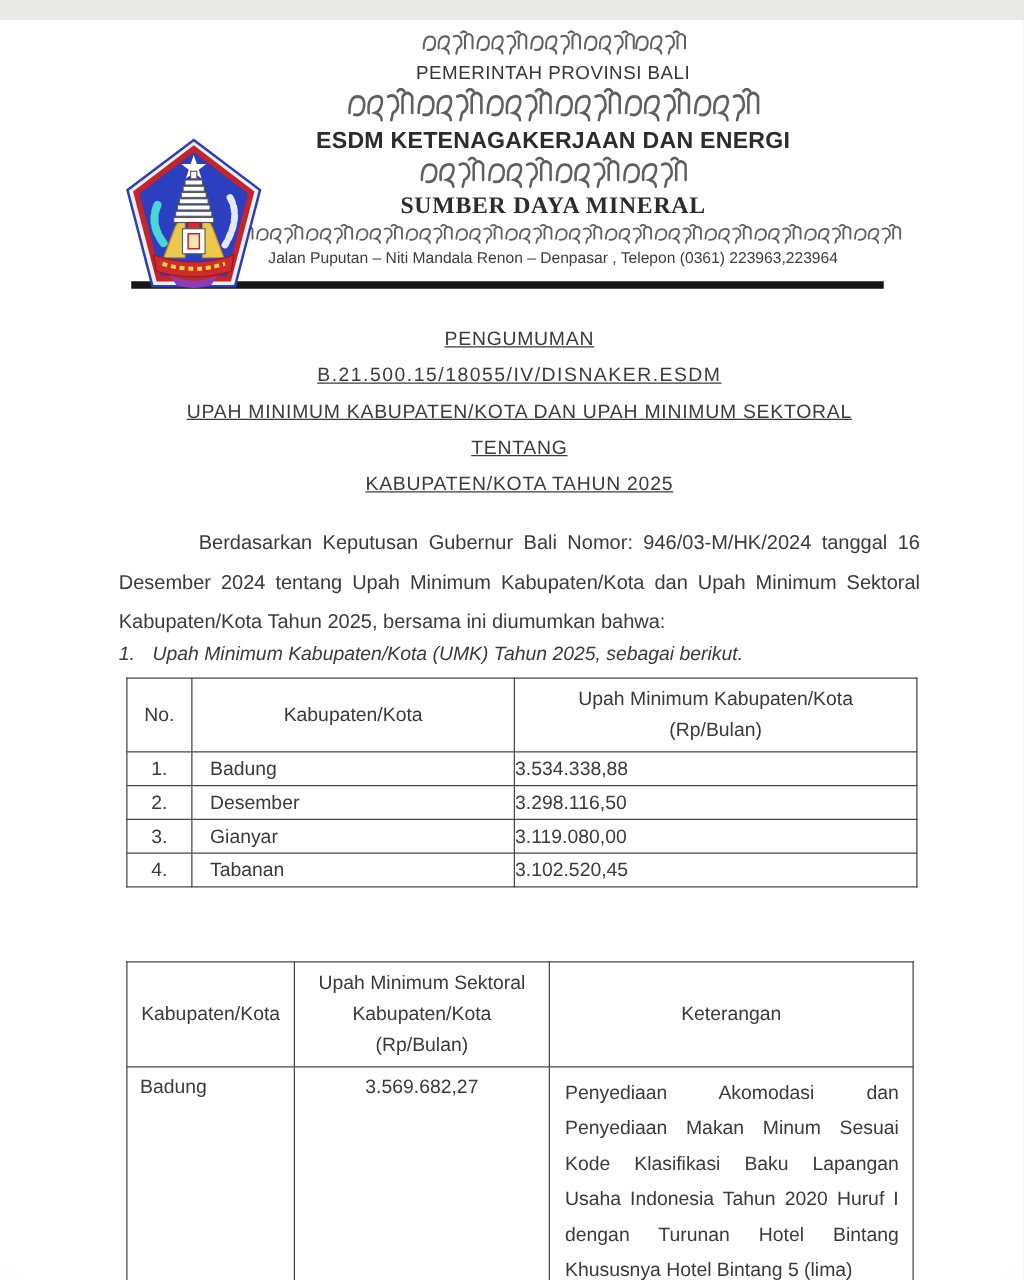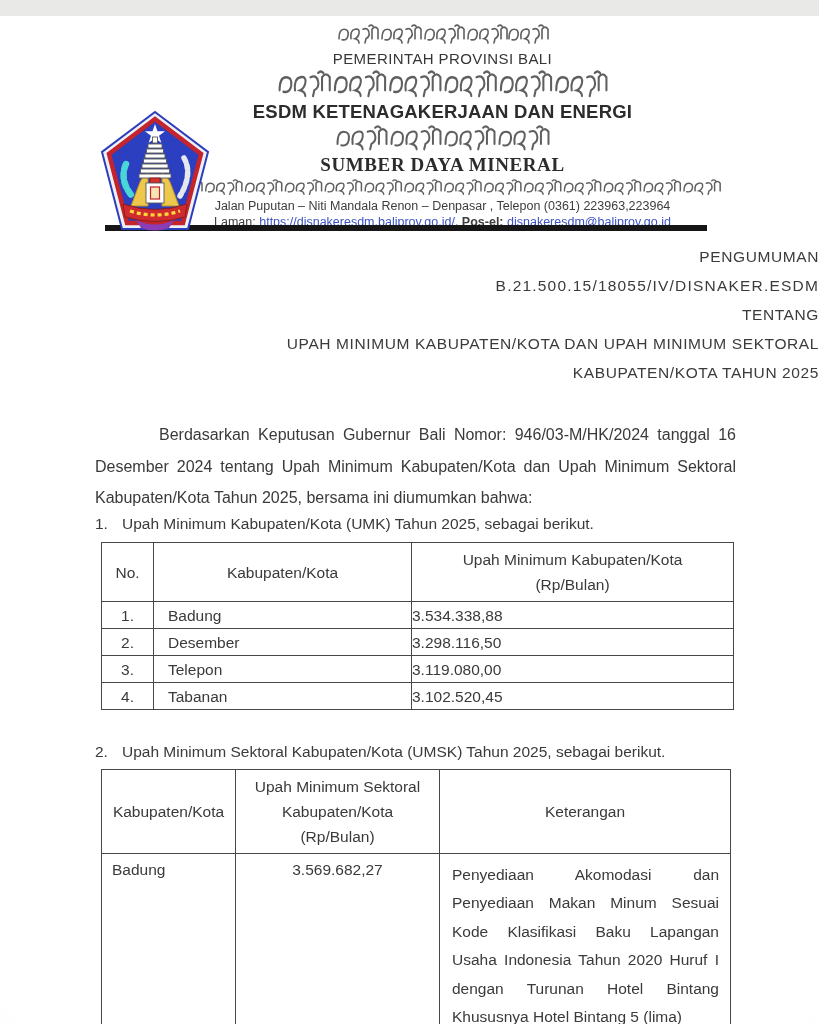--- a/index.html
+++ b/index.html
@@ -23,26 +23,26 @@
   .sub-agency-name { font-size:19px; font-weight:700; letter-spacing:.6px; margin-top:2px; color:#2c2c2c;font-family:Liberation Serif, serif; }
   .addr-line { font-size:12.5px; margin-top:3px; color:#3d3d3d; }
   .laman-line { font-size:12.5px; margin-top:2px; color:#3d3d3d; }
   .laman-line a { color:#3c53c4; text-decoration:underline; }
   .posel-label { font-weight:700; }
   .head-rule { position:absolute; top:209px; left:105px; width:602px; height:6px; background:#161616; }
 
   .logo-wrap { position:absolute; top:94px; left:100px; width:110px; height:122px; z-index:3; }
 
   
-  .title-block { position:absolute; top:226px; left:12px; width:807px; text-align:right; line-height:29px; font-size:15.5px; letter-spacing:.6px; color:#3b3b3b; }
+  .title-block { position:absolute; top:241px; left:12px; width:807px; text-align:center; line-height:29px; font-size:15.5px; letter-spacing:.6px; color:#3b3b3b;text-decoration:underline; }
   .title-block .doc-number { letter-spacing:1.2px; }
 
   
   .opening { position:absolute; top:403px; left:95px; width:641px; font-size:16px; line-height:31.5px; text-align:justify; text-indent:64px; color:#3a3a3a; }
-  .list-item { position:absolute; left:95px; width:645px; font-size:15.5px; color:#3a3a3a; }
+  .list-item { position:absolute; left:95px; width:645px; font-size:15.5px; color:#3a3a3a;font-style:italic; }
   .list-item .num { display:inline-block; width:27px; }
   .item-1 { top:499px; }
   .item-2 { top:727px; }
 
   
   table { border-collapse:collapse; table-layout:fixed; font-size:15.5px; color:#3a3a3a; background:transparent; }
   th, td { border:1.6px solid #474747; font-weight:400; }
   thead th { text-align:center; line-height:25px; padding:4px 2px; }
 
   .umk-table { position:absolute; top:526px; left:101px; width:632px; }
@@ -118,26 +118,20 @@
         <use href="#ak" x="344"></use>
         <use href="#ak" x="387"></use>
         <use href="#ak" x="430"></use>
         <use href="#ak" x="473"></use>
         <use href="#ak" x="516"></use>
         <use href="#ak" x="559"></use>
     </svg>
 
     <span class="addr-line">Jalan Puputan – Niti Mandala Renon – Denpasar , Telepon (0361) 223963,223964</span>
 
-    <span class="laman-line">
-      <span>Laman:</span>
-      <a href="#">https://disnakeresdm.baliprov.go.id/</a><span>, </span>
-      <span class="posel-label">Pos-el:</span>
-      <a href="#">disnakeresdm@baliprov.go.id</a>
-    </span>
   </div>
 
   <div class="logo-wrap">
     <svg width="110" height="122" viewBox="0 0 110 122">
       <polygon points="55,2 108,42 88,119 22,119 2,42" fill="#eef0f7" stroke="#2b3db8" stroke-width="2"></polygon>
       <polygon points="55,9 101,44 83,113 27,113 9,44" fill="#2b3fc0" stroke="#c4242c" stroke-width="4.5"></polygon>
 
       <polygon points="55,14 57.5,21.2 65,21.2 59,25.7 61.3,32.7 55,28.4 48.7,32.7 51,25.7 45,21.2 52.5,21.2" fill="#ffffff"></polygon>
 
       <path d="M26,54 q-7,16 6,32" stroke="#49d6d6" stroke-width="6.5" fill="none" stroke-linecap="round" stroke-dasharray="5.5,3.5"></path>
@@ -166,22 +160,22 @@
 
       <path d="M36,110 q19,9 38,0 l-5,8 q-14,5 -28,0 z" fill="#8a3db5"></path>
     </svg>
   </div>
 
   <div class="head-rule"></div>
 
   <div class="title-block">
     <div>PENGUMUMAN</div>
     <div class="doc-number">B.21.500.15/18055/IV/DISNAKER.ESDM</div>
+    <div>UPAH MINIMUM KABUPATEN/KOTA DAN UPAH MINIMUM SEKTORAL</div>
     <div>TENTANG</div>
-    <div>UPAH MINIMUM KABUPATEN/KOTA DAN UPAH MINIMUM SEKTORAL</div>
     <div>KABUPATEN/KOTA TAHUN 2025</div>
   </div>
 
   <p class="opening">Berdasarkan Keputusan Gubernur Bali Nomor: 946/03-M/HK/2024 tanggal 16 Desember 2024 tentang Upah Minimum Kabupaten/Kota dan Upah Minimum Sektoral Kabupaten/Kota Tahun 2025, bersama ini diumumkan bahwa:</p>
 
   <div class="list-item item-1">
     <span class="num">1.</span><span>Upah Minimum Kabupaten/Kota (UMK) Tahun 2025, sebagai berikut.</span>
   </div>
 
   <table class="umk-table">
@@ -206,34 +200,31 @@
         <td class="c-region">Badung</td>
         <td class="c-wage">3.534.338,88</td>
       </tr>
       <tr>
         <td class="c-no">2.</td>
         <td class="c-region">Desember</td>
         <td class="c-wage">3.298.116,50</td>
       </tr>
       <tr>
         <td class="c-no">3.</td>
-        <td class="c-region">Telepon</td>
+        <td class="c-region">Gianyar</td>
         <td class="c-wage">3.119.080,00</td>
       </tr>
       <tr>
         <td class="c-no">4.</td>
         <td class="c-region">Tabanan</td>
         <td class="c-wage">3.102.520,45</td>
       </tr>
     </tbody>
   </table>
 
-  <div class="list-item item-2">
-    <span class="num">2.</span><span>Upah Minimum Sektoral Kabupaten/Kota (UMSK) Tahun 2025, sebagai berikut.</span>
-  </div>
 
   <table class="umsk-table">
     <colgroup>
         <col style="width:134px">
         <col style="width:204px">
         <col style="width:291px">
       </colgroup>
     <thead>
       <tr>
         <th>Kabupaten/Kota</th>

